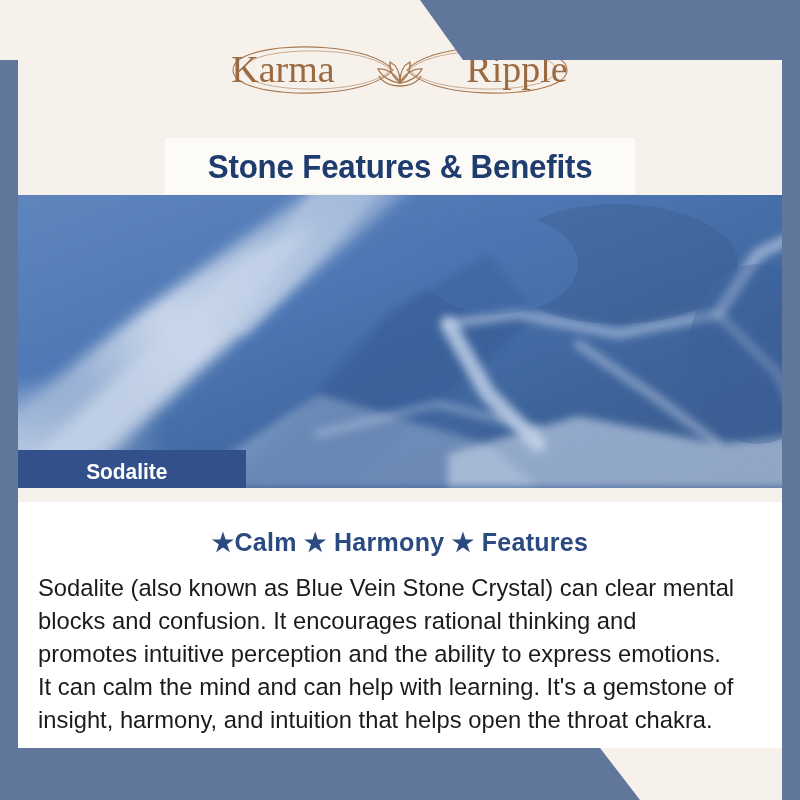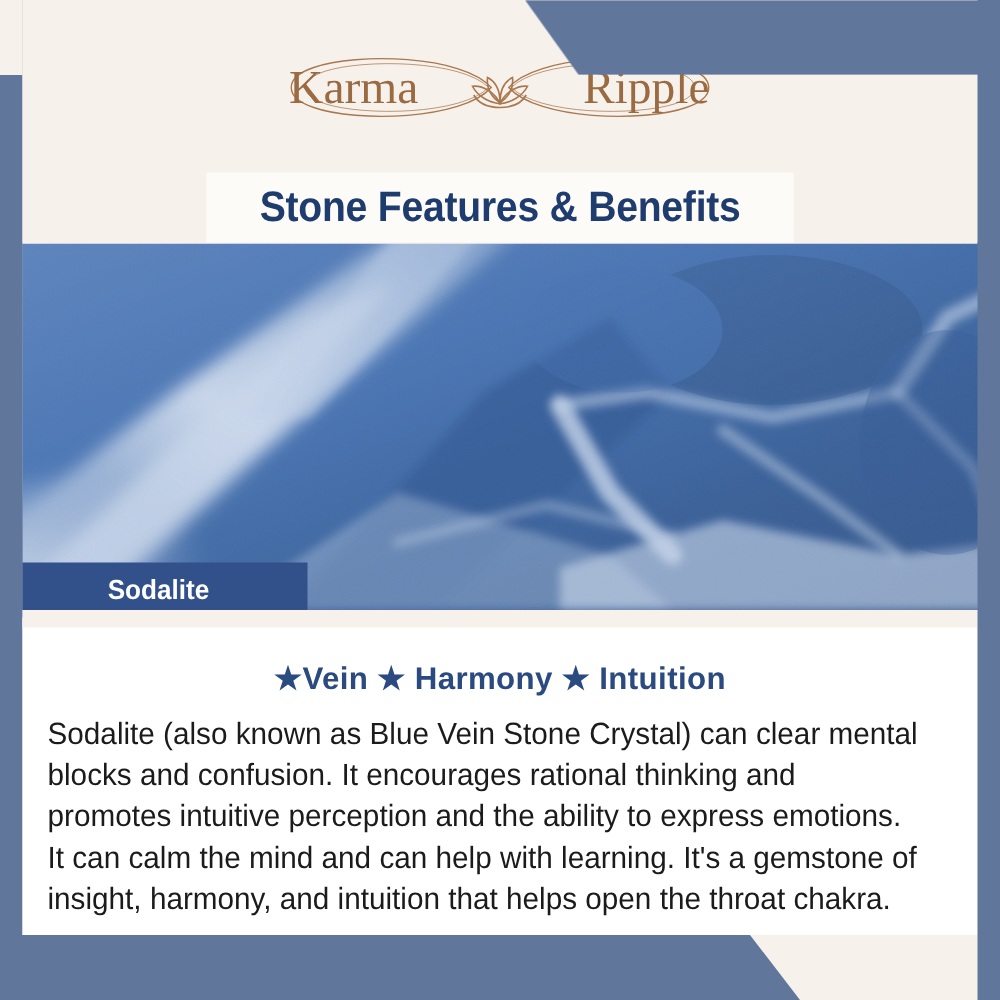--- a/index.html
+++ b/index.html
@@ -318,17 +318,17 @@
   <div class="stone-name-bar">
     <span class="stone-name">Sodalite</span>
   </div>
 
   <div class="title-banner">
     <span class="title-text">Stone Features &amp; Benefits</span>
   </div>
 
   <div class="content-topstrip"></div>
   <div class="content">
-    <div class="keywords">★Vein ★ Harmony ★ Intuition</div>
+    <div class="keywords">★Calm ★ Harmony ★ Features</div>
     <div class="body-text">Sodalite (also known as Blue Vein Stone Crystal) can clear mental blocks and confusion. It encourages rational thinking and promotes intuitive perception and the ability to express emotions. It can calm the mind and can help with learning. It's a gemstone of insight, harmony, and intuition that helps open the throat chakra.</div>
   </div>
 
 </div>
 
 </body></html>

